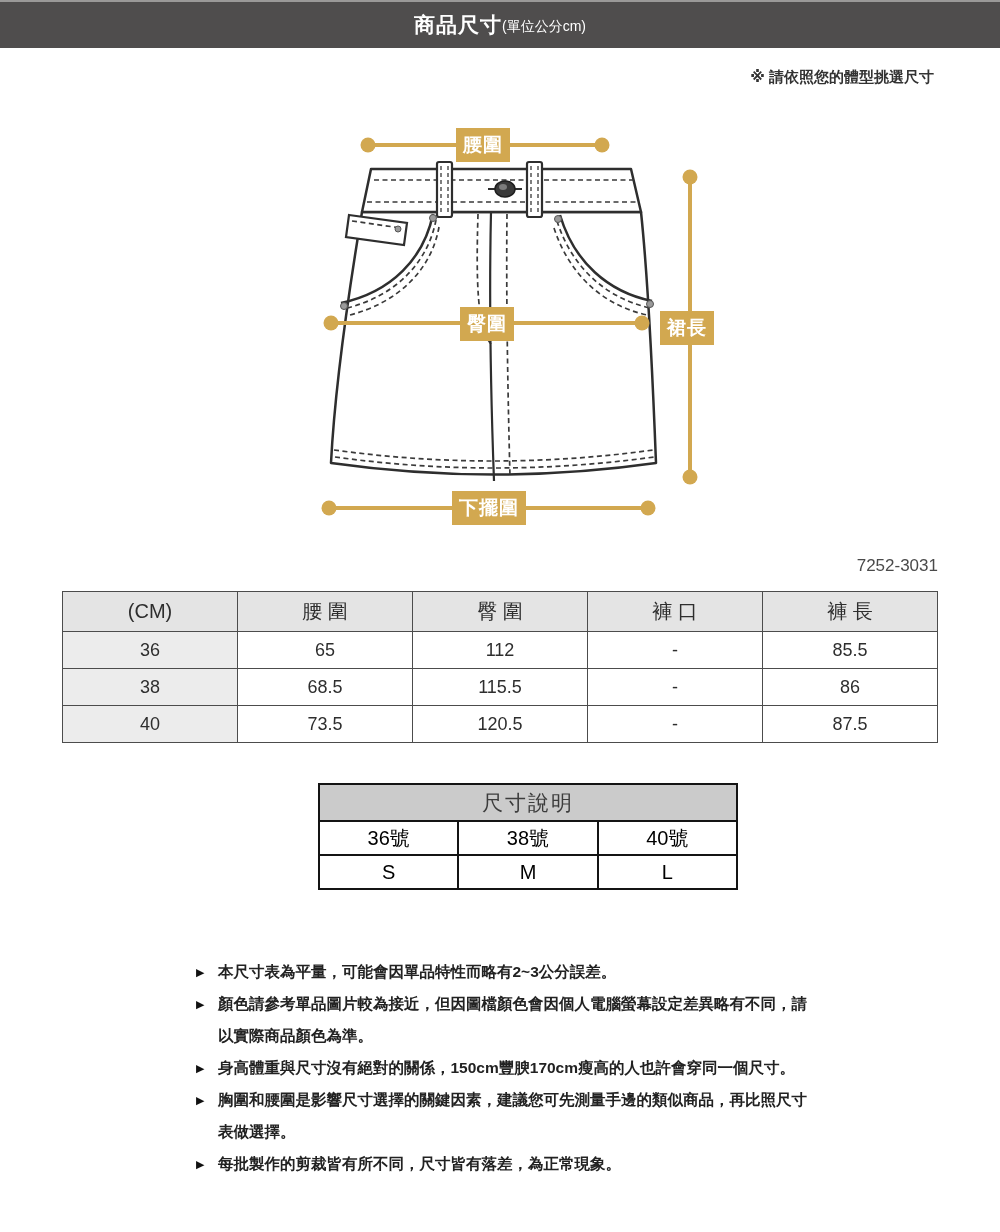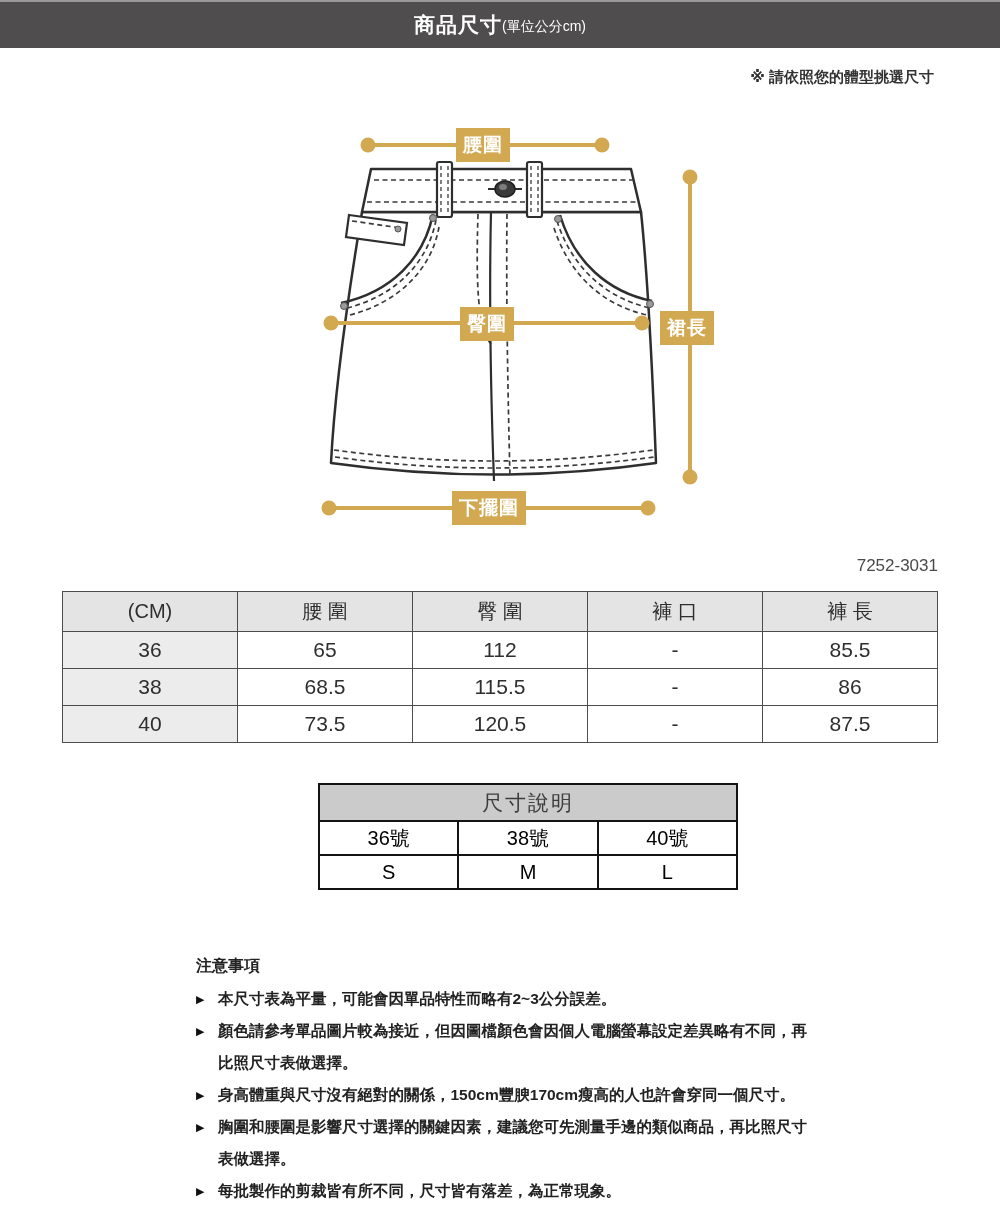--- a/index.html
+++ b/index.html
@@ -27,21 +27,21 @@
   
   .product-code{position:absolute;top:556px;left:62px;width:876px;text-align:right;
     font-size:17px;color:#4a4a4a;}
   
   .size-table{
     position:absolute;top:591px;left:62px;width:876px;
     border-collapse:collapse;table-layout:fixed;text-align:center;color:#2e2e2e;
   }
   .size-table th,.size-table td{border:1.5px solid #4c4c4c;}
   .size-table th{background:#e4e4e4;font-weight:normal;font-size:20px;height:37px;}
-  .size-table td{font-size:21px;height:34px;background:#ffffff;}
+  .size-table td{font-size:18px;height:34px;background:#ffffff;}
   .size-table td.rowhead{background:#ececec;}
   
   .legend-table{
     position:absolute;top:783px;left:318px;width:420px;
     border-collapse:collapse;table-layout:fixed;text-align:center;color:#3c3c3c;
   }
   .legend-table th,.legend-table td{border:2.5px solid #141414;}
   .legend-table th{background:#cbcbcb;font-weight:normal;font-size:21px;height:33px;letter-spacing:2px;}
   .legend-table td{font-size:20px;height:30px;background:#ffffff;color:#000000;}
   
@@ -188,29 +188,28 @@
     </tr>
     <tr>
       <td>S</td>
       <td>M</td>
       <td>L</td>
     </tr>
   </tbody>
 </table>
 
 <div class="notes">
-  <p class="notes-title">注意事項</p>
   <ul class="notes-list">
     <li>
       <span class="bullet">▶</span>
       <span class="note-text">本尺寸表為平量，可能會因單品特性而略有2~3公分誤差。</span>
     </li>
     <li>
       <span class="bullet">▶</span>
-      <span class="note-text">顏色請參考單品圖片較為接近，但因圖檔顏色會因個人電腦螢幕設定差異略有不同，再比照尺寸表做選擇。</span>
+      <span class="note-text">顏色請參考單品圖片較為接近，但因圖檔顏色會因個人電腦螢幕設定差異略有不同，請以實際商品顏色為準。</span>
     </li>
     <li>
       <span class="bullet">▶</span>
       <span class="note-text">身高體重與尺寸沒有絕對的關係，150cm豐腴170cm瘦高的人也許會穿同一個尺寸。</span>
     </li>
     <li>
       <span class="bullet">▶</span>
       <span class="note-text">胸圍和腰圍是影響尺寸選擇的關鍵因素，建議您可先測量手邊的類似商品，再比照尺寸表做選擇。</span>
     </li>
     <li>

